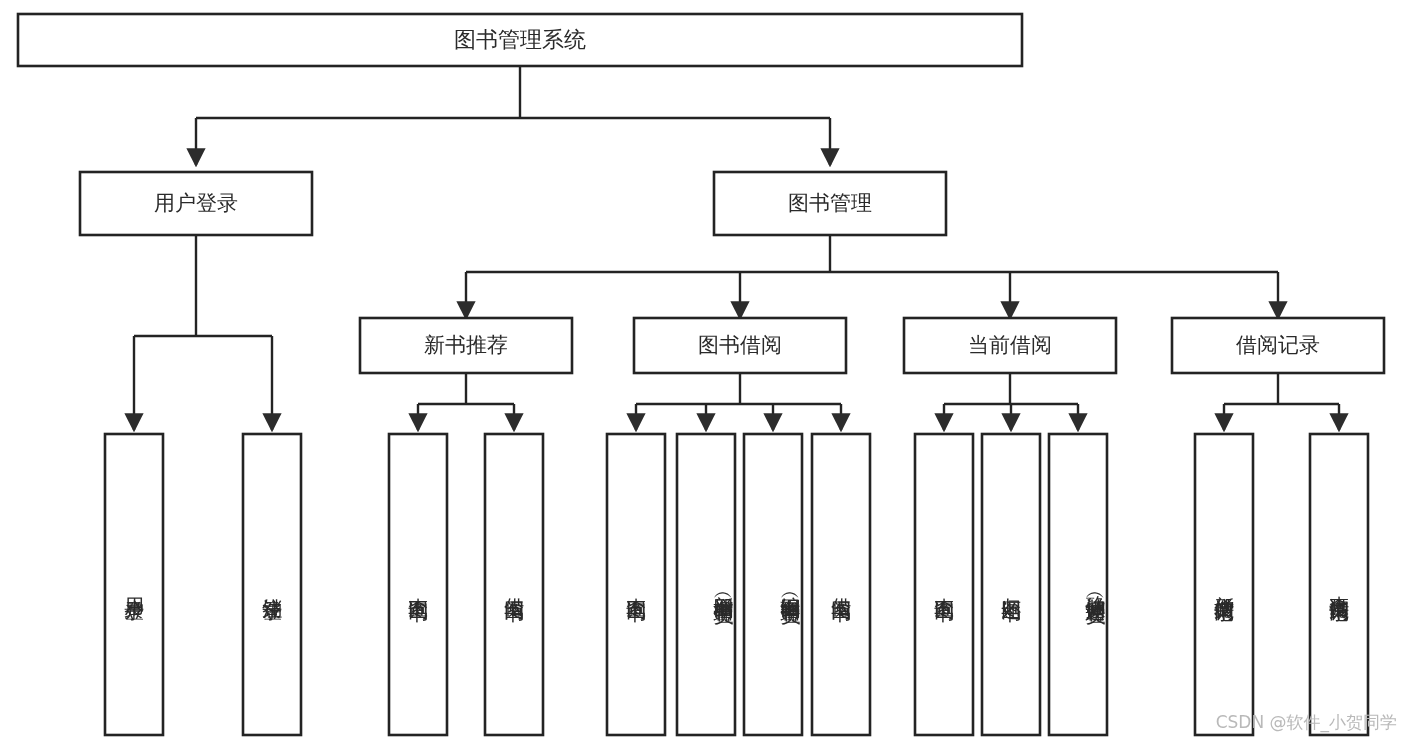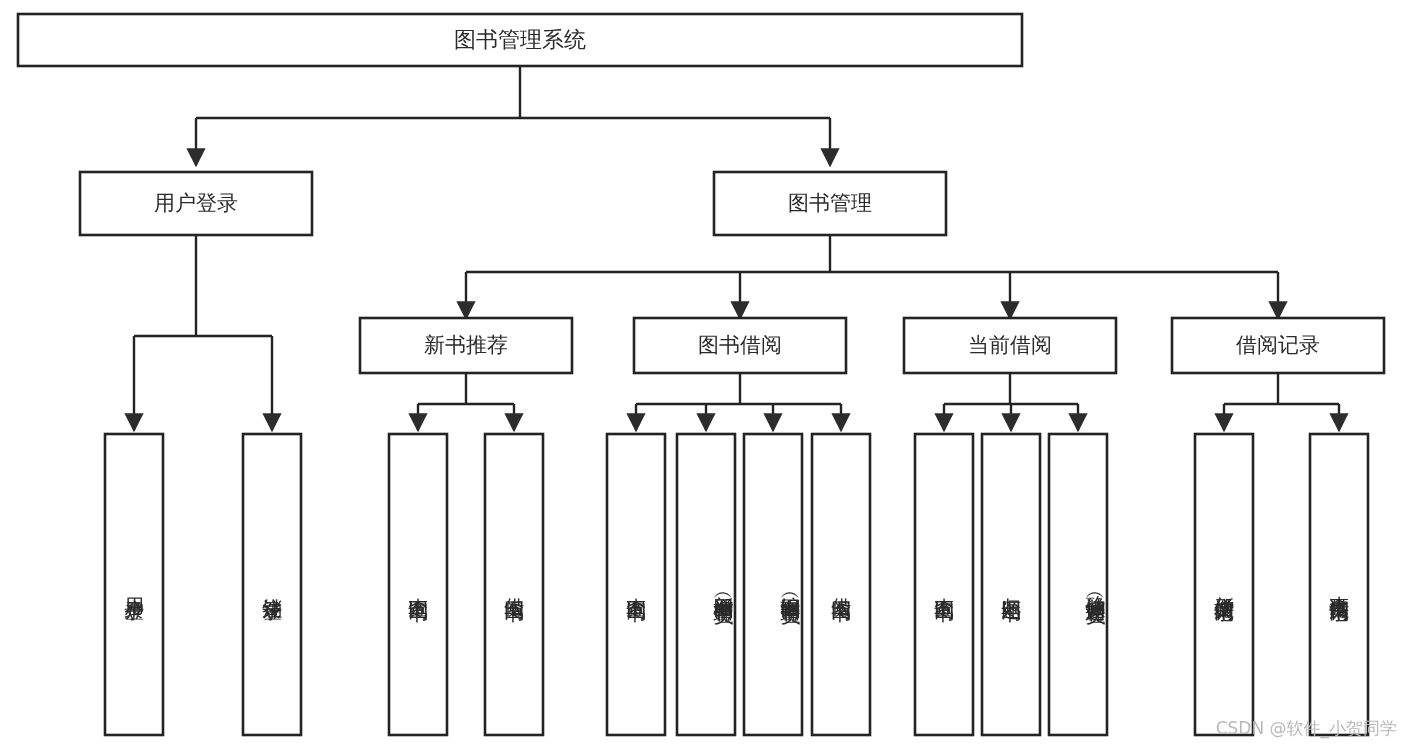--- a/index.html
+++ b/index.html
@@ -64,21 +64,21 @@
     display: flex;
     align-items: flex-start;
     justify-content: center;
     white-space: normal;
     pointer-events: none;
   }
   .vlabel.center { align-items: center; }
   .watermark {
     position: absolute;
     right: 8px;
-    bottom: 7px;
+    bottom: 13px;
     font-family: "DejaVu Sans", "Liberation Sans", sans-serif;
     font-size: 17px;
     color: #b9b9b9;
     white-space: nowrap;
   }
 </style>
 </head>
 <body>
 
 <div id="diagram-root">

